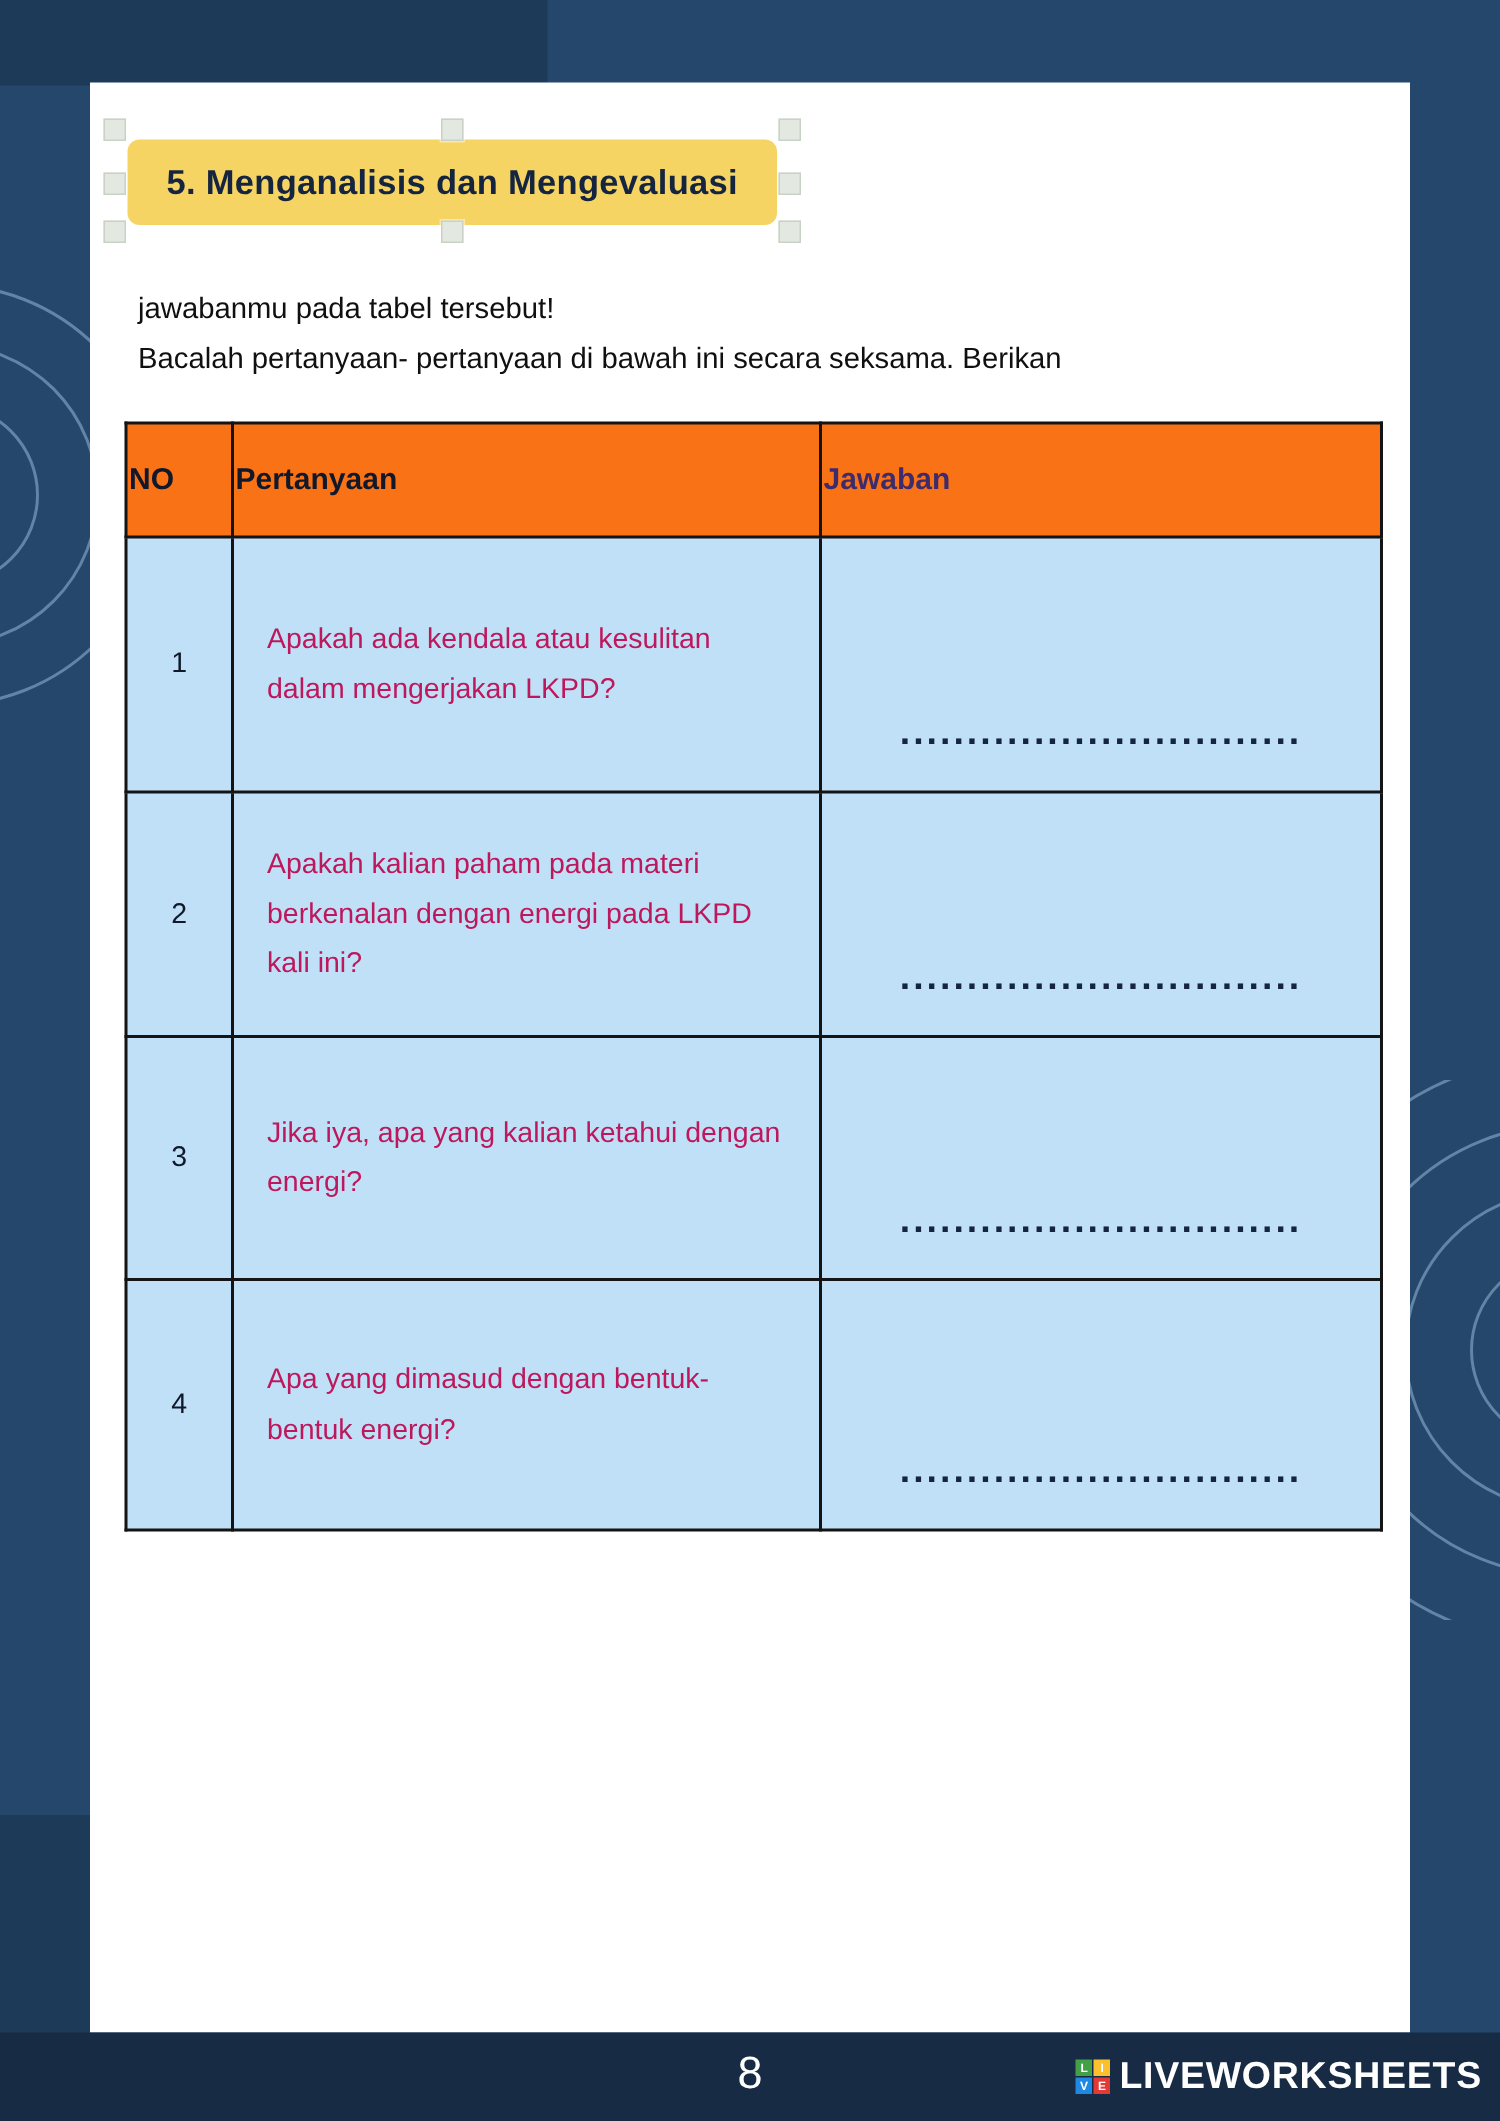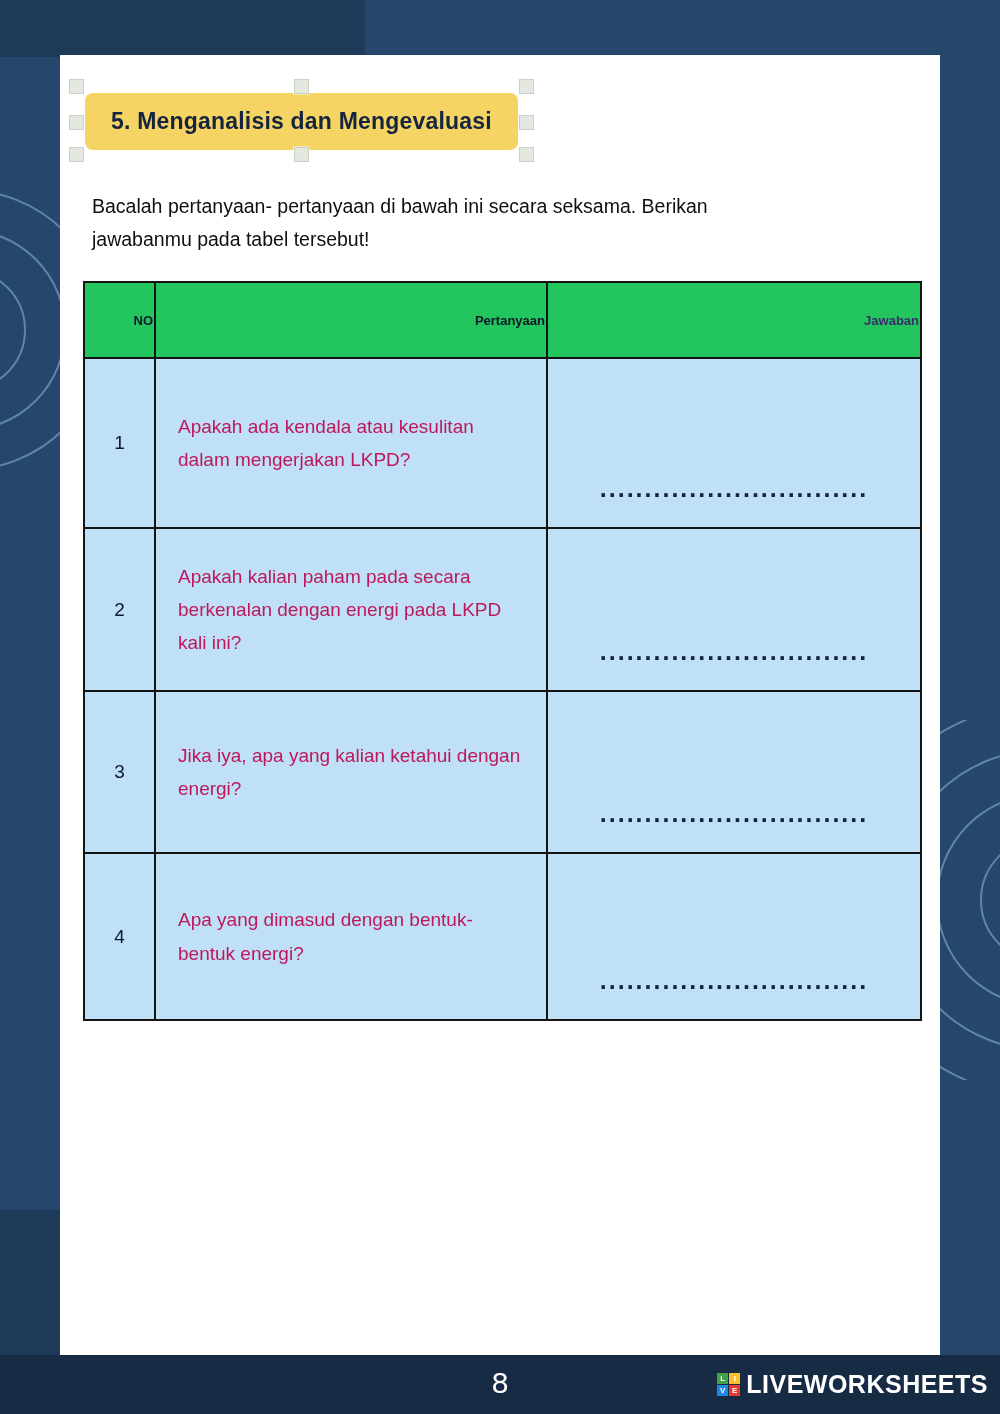--- a/index.html
+++ b/index.html
@@ -20,21 +20,21 @@
   .handle{position:absolute;width:13px;height:13px;background:#e3e9e0;border:1px solid #c9d2c6;
           box-shadow:0 0 0 1px rgba(255,255,255,.45);}
   .h-tl{left:-16px;top:-14px;} .h-tc{left:calc(50% - 7px);top:-14px;} .h-tr{right:-16px;top:-14px;}
   .h-ml{left:-16px;top:calc(50% - 7px);} .h-mr{right:-16px;top:calc(50% - 7px);}
   .h-bl{left:-16px;bottom:-12px;} .h-bc{left:calc(50% - 7px);bottom:-12px;} .h-br{right:-16px;bottom:-12px;}
 
   .intro{position:absolute;left:32px;top:135px;width:790px;font-size:19.5px;color:#101010;line-height:1.7;}
 
   .qa-table{position:absolute;left:23px;top:226px;width:825px;border-collapse:collapse;table-layout:fixed;}
   .qa-table th,.qa-table td{border:2px solid #141414;}
-  .qa-table th{background:#22c55e;font-size:13px;font-weight:bold;height:72px;text-align:right;}
+  .qa-table th{background:#f97316;font-size:20px;font-weight:bold;height:72px;text-align:left;}
   .c-no{width:67px;color:#10182a;}
   .c-q{width:388px;color:#10182a;margin-left:16px;}
   .c-a{width:370px;color:#3d2b6b;}
   .qa-table td{background:#bfe0f6;}
   td.no{text-align:center;font-size:19px;color:#10182a;vertical-align:middle;}
   td.q{padding:0 22px;vertical-align:middle;}
   td.q .qtext{max-width:345px;font-size:19px;color:#be185d;line-height:1.75;}
   td.a{vertical-align:bottom;text-align:center;padding-bottom:26px;}
   .dots{font-size:25px;font-weight:bold;letter-spacing:2px;color:#15243f;line-height:1;}
   .r1{height:170px;} .r2{height:163px;} .r3{height:162px;} .r4{height:167px;}
@@ -78,22 +78,22 @@
       <span class="handle h-tc"></span>
       <span class="handle h-tr"></span>
       <span class="handle h-ml"></span>
       <span class="handle h-mr"></span>
       <span class="handle h-bl"></span>
       <span class="handle h-bc"></span>
       <span class="handle h-br"></span>
     </div>
 
     <div class="intro">
+      <div>jawabanmu pada tabel tersebut!</div>
       <div>Bacalah pertanyaan- pertanyaan di bawah ini secara seksama. Berikan</div>
-      <div>jawabanmu pada tabel tersebut!</div>
     </div>
 
     <table class="qa-table">
       <tbody>
           <tr>
         <th class="c-no">NO</th>
         <th class="c-q">Pertanyaan</th>
         <th class="c-a">Jawaban</th>
       </tr>
       <tr class="r1">
@@ -101,21 +101,21 @@
         <td class="q">
           <div class="qtext">Apakah ada kendala atau kesulitan dalam mengerjakan LKPD?</div>
         </td>
         <td class="a">
           <span class="dots">..............................</span>
         </td>
       </tr>
       <tr class="r2">
         <td class="no">2</td>
         <td class="q">
-          <div class="qtext">Apakah kalian paham pada secara berkenalan dengan energi pada LKPD kali ini?</div>
+          <div class="qtext">Apakah kalian paham pada materi berkenalan dengan energi pada LKPD kali ini?</div>
         </td>
         <td class="a">
           <span class="dots">..............................</span>
         </td>
       </tr>
       <tr class="r3">
         <td class="no">3</td>
         <td class="q">
           <div class="qtext">Jika iya, apa yang kalian ketahui dengan energi?</div>
         </td>

